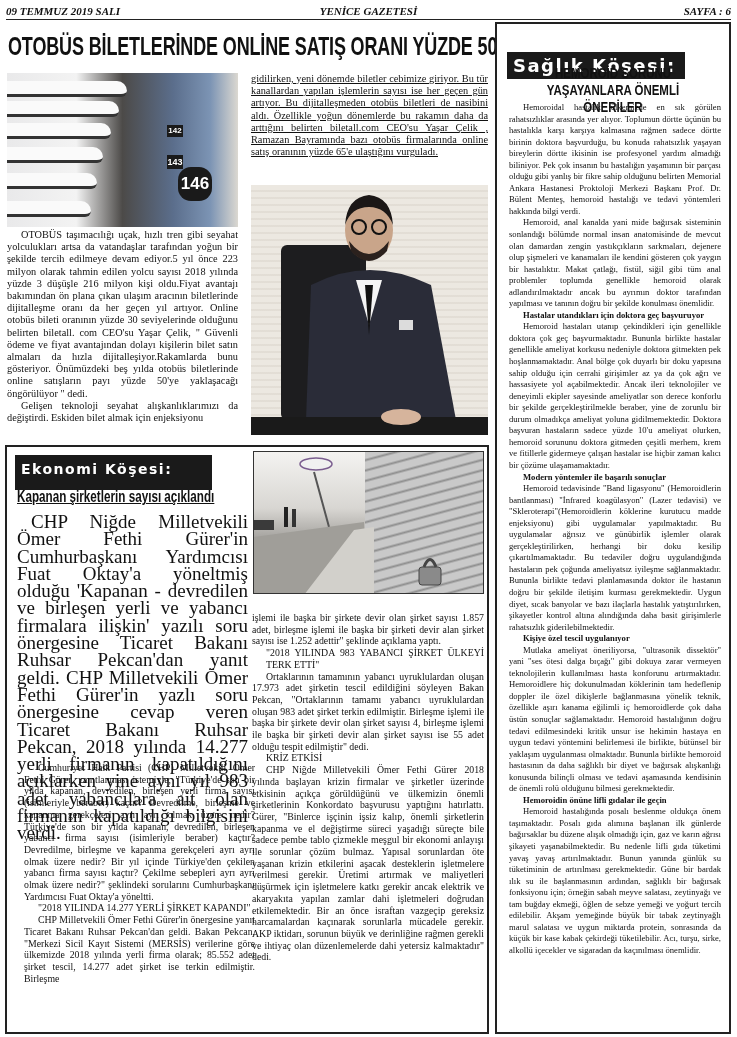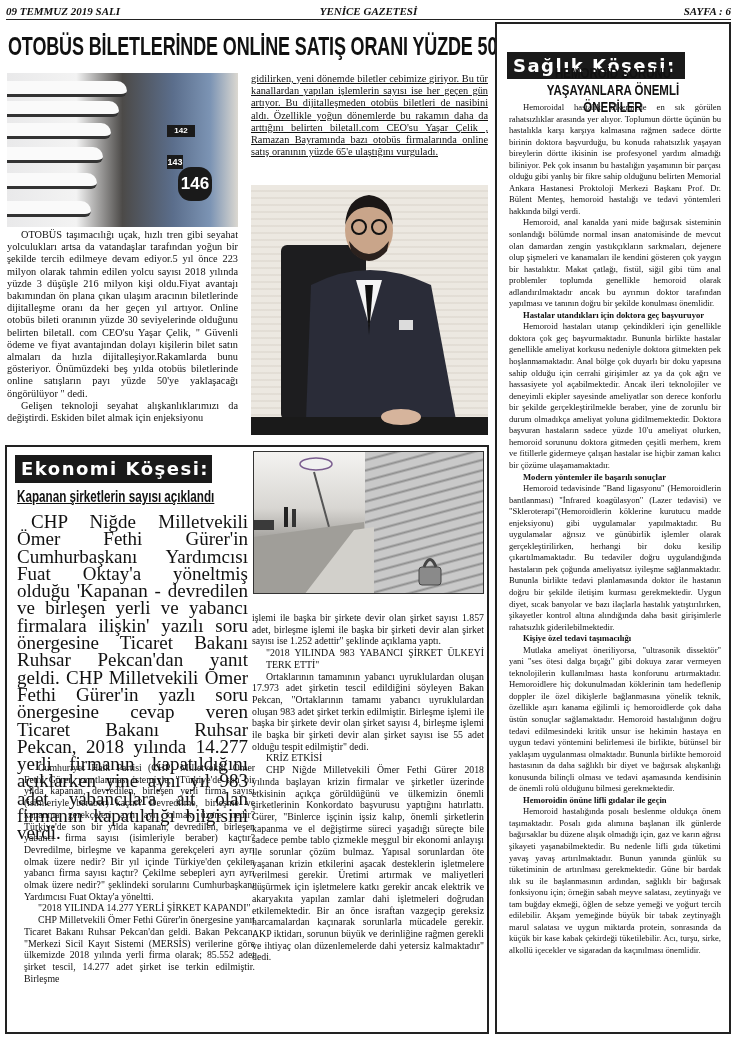--- a/index.html
+++ b/index.html
@@ -29,21 +29,21 @@
   .box { position: absolute; border: 2px solid #222; background: #fff; }
   .corner-title { position: absolute; background: #1a1a1a; color: #fff; font-family: "DejaVu Sans", sans-serif; font-weight: bold; letter-spacing: 1.5px; white-space: nowrap; }
 
   .saglik-box { left: 495px; top: 22px; width: 236px; height: 1012px; }
   .saglik-title { left: 10px; top: 8px; height: 27px; width: 178px; font-size: 18px; line-height: 27px; padding-left: 6px; margin-top: 20px; }
   .saglik-headline { position: absolute; left: 8px; top: 41px; width: 216px; text-align: center; font-family: "Liberation Sans", sans-serif; font-weight: bold; font-size: 14px; line-height: 17px; transform: scaleX(0.82); transform-origin: center top; }
   .saglik-text { position: absolute; left: 12px; top: 78px; width: 212px; font-size: 8.6px; line-height: 11.55px; }
   .subhead { font-weight: bold; text-indent: 14px; }
 
   .ekonomi-box { left: 5px; top: 445px; width: 484px; height: 589px; }
-  .ekonomi-title { left: 8px; top: 8px; height: 28px; width: 197px; font-size: 18px; line-height: 28px; padding-left: 6px; }
+  .ekonomi-title { left: 8px; top: 8px; height: 35px; width: 197px; font-size: 14px; line-height: 28px; padding-left: 6px; }
   .ekonomi-headline { position: absolute; left: 10px; top: 40px; width: 230px; font-family: "Liberation Sans", sans-serif; font-weight: bold; font-size: 16px; line-height: 20px; text-decoration: underline; white-space: nowrap; transform: scaleX(0.73); transform-origin: left top; }
   .ekonomi-lead { position: absolute; left: 10px; top: 66px; width: 231px; font-family: "Liberation Serif", serif; font-weight: normal; font-size: 19px; line-height: 17.3px; }
   .ekonomi-col1 { position: absolute; left: 17px; top: 315px; width: 231px; font-size: 9.8px; line-height: 11.7px; }
   .ekonomi-col2 { position: absolute; left: 245px; top: 153px; width: 232px; font-size: 9.8px; line-height: 11.7px; margin-top: 12px; }
   .quote-head { text-indent: 14px; padding-left: 0; }
 
   .street-photo { left: 246px; top: 4px; width: 231px; height: 143px; background: linear-gradient(180deg, #f4f3f1 0%, #d8d6d2 40%, #a8a6a2 60%, #8d8b87 100%); border: 1px solid #333; }
   .shutter { position: absolute; right: 0; top: 0; width: 118px; height: 100%; background: repeating-linear-gradient(165deg, #c9c9c9 0px, #c9c9c9 6px, #8e8e8e 8px, #c9c9c9 10px); }
 </style>
 </head>
@@ -57,21 +57,21 @@
 
 <div class="headline">OTOBÜS BİLETLERİNDE ONLİNE SATIŞ ORANI YÜZDE 50'ye ULAŞACAK</div>
 
 <div class="photo bus-photo" title="Otobüs terminali peronları">
   <div class="bus" style="top:8px;width:120px;"></div>
   <div class="bus" style="top:28px;width:112px;"></div>
   <div class="bus" style="top:50px;width:104px;"></div>
   <div class="bus" style="top:74px;width:96px;"></div>
   <div class="bus" style="top:100px;width:90px;"></div>
   <div class="bus" style="top:128px;width:84px;"></div>
-  <div class="signpost" style="left:160px;top:52px;width:28px;height:12px;font-size:8px;line-height:12px;">142</div>
+  <div class="signpost" style="left:160px;top:52px;width:16px;height:12px;font-size:8px;line-height:12px;">142</div>
   <div class="signpost" style="left:160px;top:82px;width:16px;height:14px;font-size:9px;line-height:14px;">143</div>
   <div class="signpost" style="left:171px;top:94px;width:34px;height:34px;font-size:17px;line-height:34px;border-radius:13px;">146</div>
 </div>
 
 <div class="article1-col1 text">
   <p class="para">OTOBÜS taşımacılığı uçak, hızlı tren gibi seyahat yolculukları artsa da vatandaşlar tarafından yoğun bir şekilde tercih edilmeye devam ediyor.5 yıl önce 223 milyon olarak tahmin edilen yolcu sayısı 2018 yılında yüzde 3 düşüşle 216 milyon kişi oldu.Fiyat avantajı bakımından ön plana çıkan ulaşım aracının biletlerinde dijitalleşme oranı da her geçen yıl artıyor. Online otobüs bileti oranının yüzde 30 seviyelerinde olduğunu belirten biletall. com CEO'su Yaşar Çelik, " Güvenli ödeme ve fiyat avantajından dolayı kişilerin bilet satın almaları da hızla dijitalleşiyor.Rakamlarda bunu gösteriyor. Önümüzdeki beş yılda otobüs biletlerinde online satışların payı yüzde 50'ye yaklaşacağı öngörülüyor " dedi.</p>
   <p class="para">Gelişen teknoloji seyahat alışkanlıklarımızı da değiştirdi. Eskiden bilet almak için enjeksiyonu</p>
 </div>
 <div class="article1-col2 text">
   <p>gidilirken, yeni dönemde biletler cebimize giriyor. Bu tür kanallardan yapılan işlemlerin sayısı ise her geçen gün artıyor. Bu dijitalleşmeden otobüs biletleri de nasibini aldı. Özellikle yoğun dönemlerde bu rakamın daha da arttığını belirten biletall.com CEO'su Yaşar Çelik , Ramazan Bayramında bazı otobüs firmalarında online satış oranının yüzde 65'e ulaştığını vurguladı.</p>
@@ -97,21 +97,21 @@
 <div class="box saglik-box">
   <div class="corner-title saglik-title">Sağlık Köşesi:</div>
   <div class="saglik-headline">HEMOROİD SORUNU YAŞAYANLARA ÖNEMLİ ÖNERİLER</div>
   <div class="saglik-text text">
     <p class="para">Hemoroidal hastalık ülkemizde en sık görülen rahatsızlıklar arasında yer alıyor. Toplumun dörtte üçünün bu hastalıkla karşı karşıya kalmasına rağmen sadece dörtte birinin doktora başvurduğu, bu konuda rahatsızlık yaşayan bireylerin dörtte ikisinin ise profesyonel yardım almadığı biliniyor. Pek çok insanın bu hastalığın yaşamının bir parçası olduğu gibi yanlış bir fikre sahip olduğunu belirten Memorial Ankara Hastanesi Proktoloji Merkezi Başkanı Prof. Dr. Bülent Menteş, hemoroid hastalığı ve tedavi yöntemleri hakkında bilgi verdi.</p>
     <p class="para">Hemoroid, anal kanalda yani mide bağırsak sisteminin sonlandığı bölümde normal insan anatomisinde de mevcut olan damardan zengin yastıkçıkların sarkmaları, dejenere olup şişmeleri ve kanamaları ile kendini gösteren çok yaygın bir hastalıktır. Makat çatlağı, fistül, siğil gibi tüm anal problemler toplumda genellikle hemoroid olarak adlandırılmaktadır ancak bu ayrımın doktor tarafından yapılması ve tanının doğru bir şekilde konulması önemlidir.</p>
     <p class="subhead">Hastalar utandıkları için doktora geç başvuruyor</p>
     <p class="para">Hemoroid hastaları utanıp çekindikleri için genellikle doktora çok geç başvurmaktadır. Bununla birlikte hastalar genellikle ameliyat korkusu nedeniyle doktora gitmekten pek hoşlanmamaktadır. Anal bölge çok duyarlı bir doku yapısına sahip olduğu için cerrahi girişimler az ya da çok ağrı ve hassasiyete yol açabilmektedir. Ancak ileri teknolojiler ve deneyimli ekipler sayesinde ameliyatlar son derece konforlu bir şekilde gerçekleştirilmekle beraber, yine de zorunlu bir durum olmadıkça ameliyat yoluna gidilmemektedir. Doktora başvuran hastaların sadece yüzde 10'u ameliyat olurken, hemoroid sorununu doktora gitmeden çeşitli merhem, krem ve fitillerle gidermeye çalışan hastalar ise hiçbir zaman kalıcı bir çözüme ulaşamamaktadır.</p>
     <p class="subhead">Modern yöntemler ile başarılı sonuçlar</p>
     <p class="para">Hemoroid tedavisinde "Band ligasyonu" (Hemoroidlerin bantlanması) "İnfrared koagülasyon" (Lazer tedavisi) ve "Skleroterapi"(Hemoroidlerin köklerine kurutucu madde enjeksiyonu) gibi uygulamalar yapılmaktadır. Bu uygulamalar ağrısız ve günübirlik işlemler olarak gerçekleştirilirken, herhangi bir doku kesilip çıkartılmamaktadır. Bu tedaviler doğru uygulandığında hastaların pek çoğunda ameliyatsız iyileşme sağlanmaktadır. Bununla birlikte tedavi planlamasında doktor ile hastanın doğru bir şekilde iletişim kurması gerekmektedir. Uygun diyet, sıcak banyolar ve bazı ilaçlarla hastalık yatıştırılırken, şikayetler kontrol altına alındığında daha basit girişimlerle rahatsızlık giderilebilmektedir.</p>
-    <p class="subhead">Kişiye özel tedavi taşımacılığı</p>
+    <p class="subhead">Kişiye özel tescil uygulanıyor</p>
     <p class="para">Mutlaka ameliyat öneriliyorsa, "ultrasonik dissektör" yani "ses ötesi dalga bıçağı" gibi dokuya zarar vermeyen teknolojilerin kullanılması hasta konforunu artırmaktadır. Hemoroidlere hiç dokunulmadan köklerinin tam hedeflenip doppler ile özel dikişlerle bağlanmasına yönelik teknik, özellikle aşırı kanama eğilimli iç hemoroidlerde çok daha üstün sonuçlar sağlamaktadır. Hemoroid hastalığının doğru tedavi edilmesindeki kritik unsur ise hekimin hastaya en uygun tedavi yöntemini belirlemesi ile birlikte, bütünsel bir yaklaşım uygulanması olmaktadır. Bununla birlikte hemoroid hastasının da daha sağlıklı bir diyet ve bağırsak alışkanlığı konusunda bilinçli olması ve tedavi aşamasında kendisinin de önemli rolü olduğunu bilmesi gerekmektedir.</p>
     <p class="subhead">Hemoroidin önüne lifli gıdalar ile geçin</p>
     <p class="para">Hemoroid hastalığında posalı beslenme oldukça önem taşımaktadır. Posalı gıda alımına başlanan ilk günlerde bağırsaklar bu düzene alışık olmadığı için, gaz ve karın ağrısı şikayeti yaşanabilmektedir. Bu nedenle lifli gıda tüketimi yavaş yavaş artırılmaktadır. Bunun yanında günlük su tüketiminin de artırılması gerekmektedir. Güne bir bardak ılık su ile başlanmasının ardından, sağlıklı bir bağırsak fonksiyonu için; örneğin sabah meyve salatası, zeytinyağı ve tam buğday ekmeği, öğlen de sebze yemeği ve yoğurt tercih edilebilir. Akşam yemeğinde büyük bir tabak zeytinyağlı marul salatası ve uygun miktarda protein, sonrasında da küçük bir kase kabak çekirdeği tüketilebilir. Acı, turşu, sirke, alkollü içecekler ve sigaradan da kaçınılması önemlidir.</p>
   </div>
 </div>
 
 <div class="box ekonomi-box">
   <div class="corner-title ekonomi-title">Ekonomi Köşesi:</div>
   <div class="ekonomi-headline">Kapanan şirketlerin sayısı açıklandı</div>
   <div class="ekonomi-lead text">

